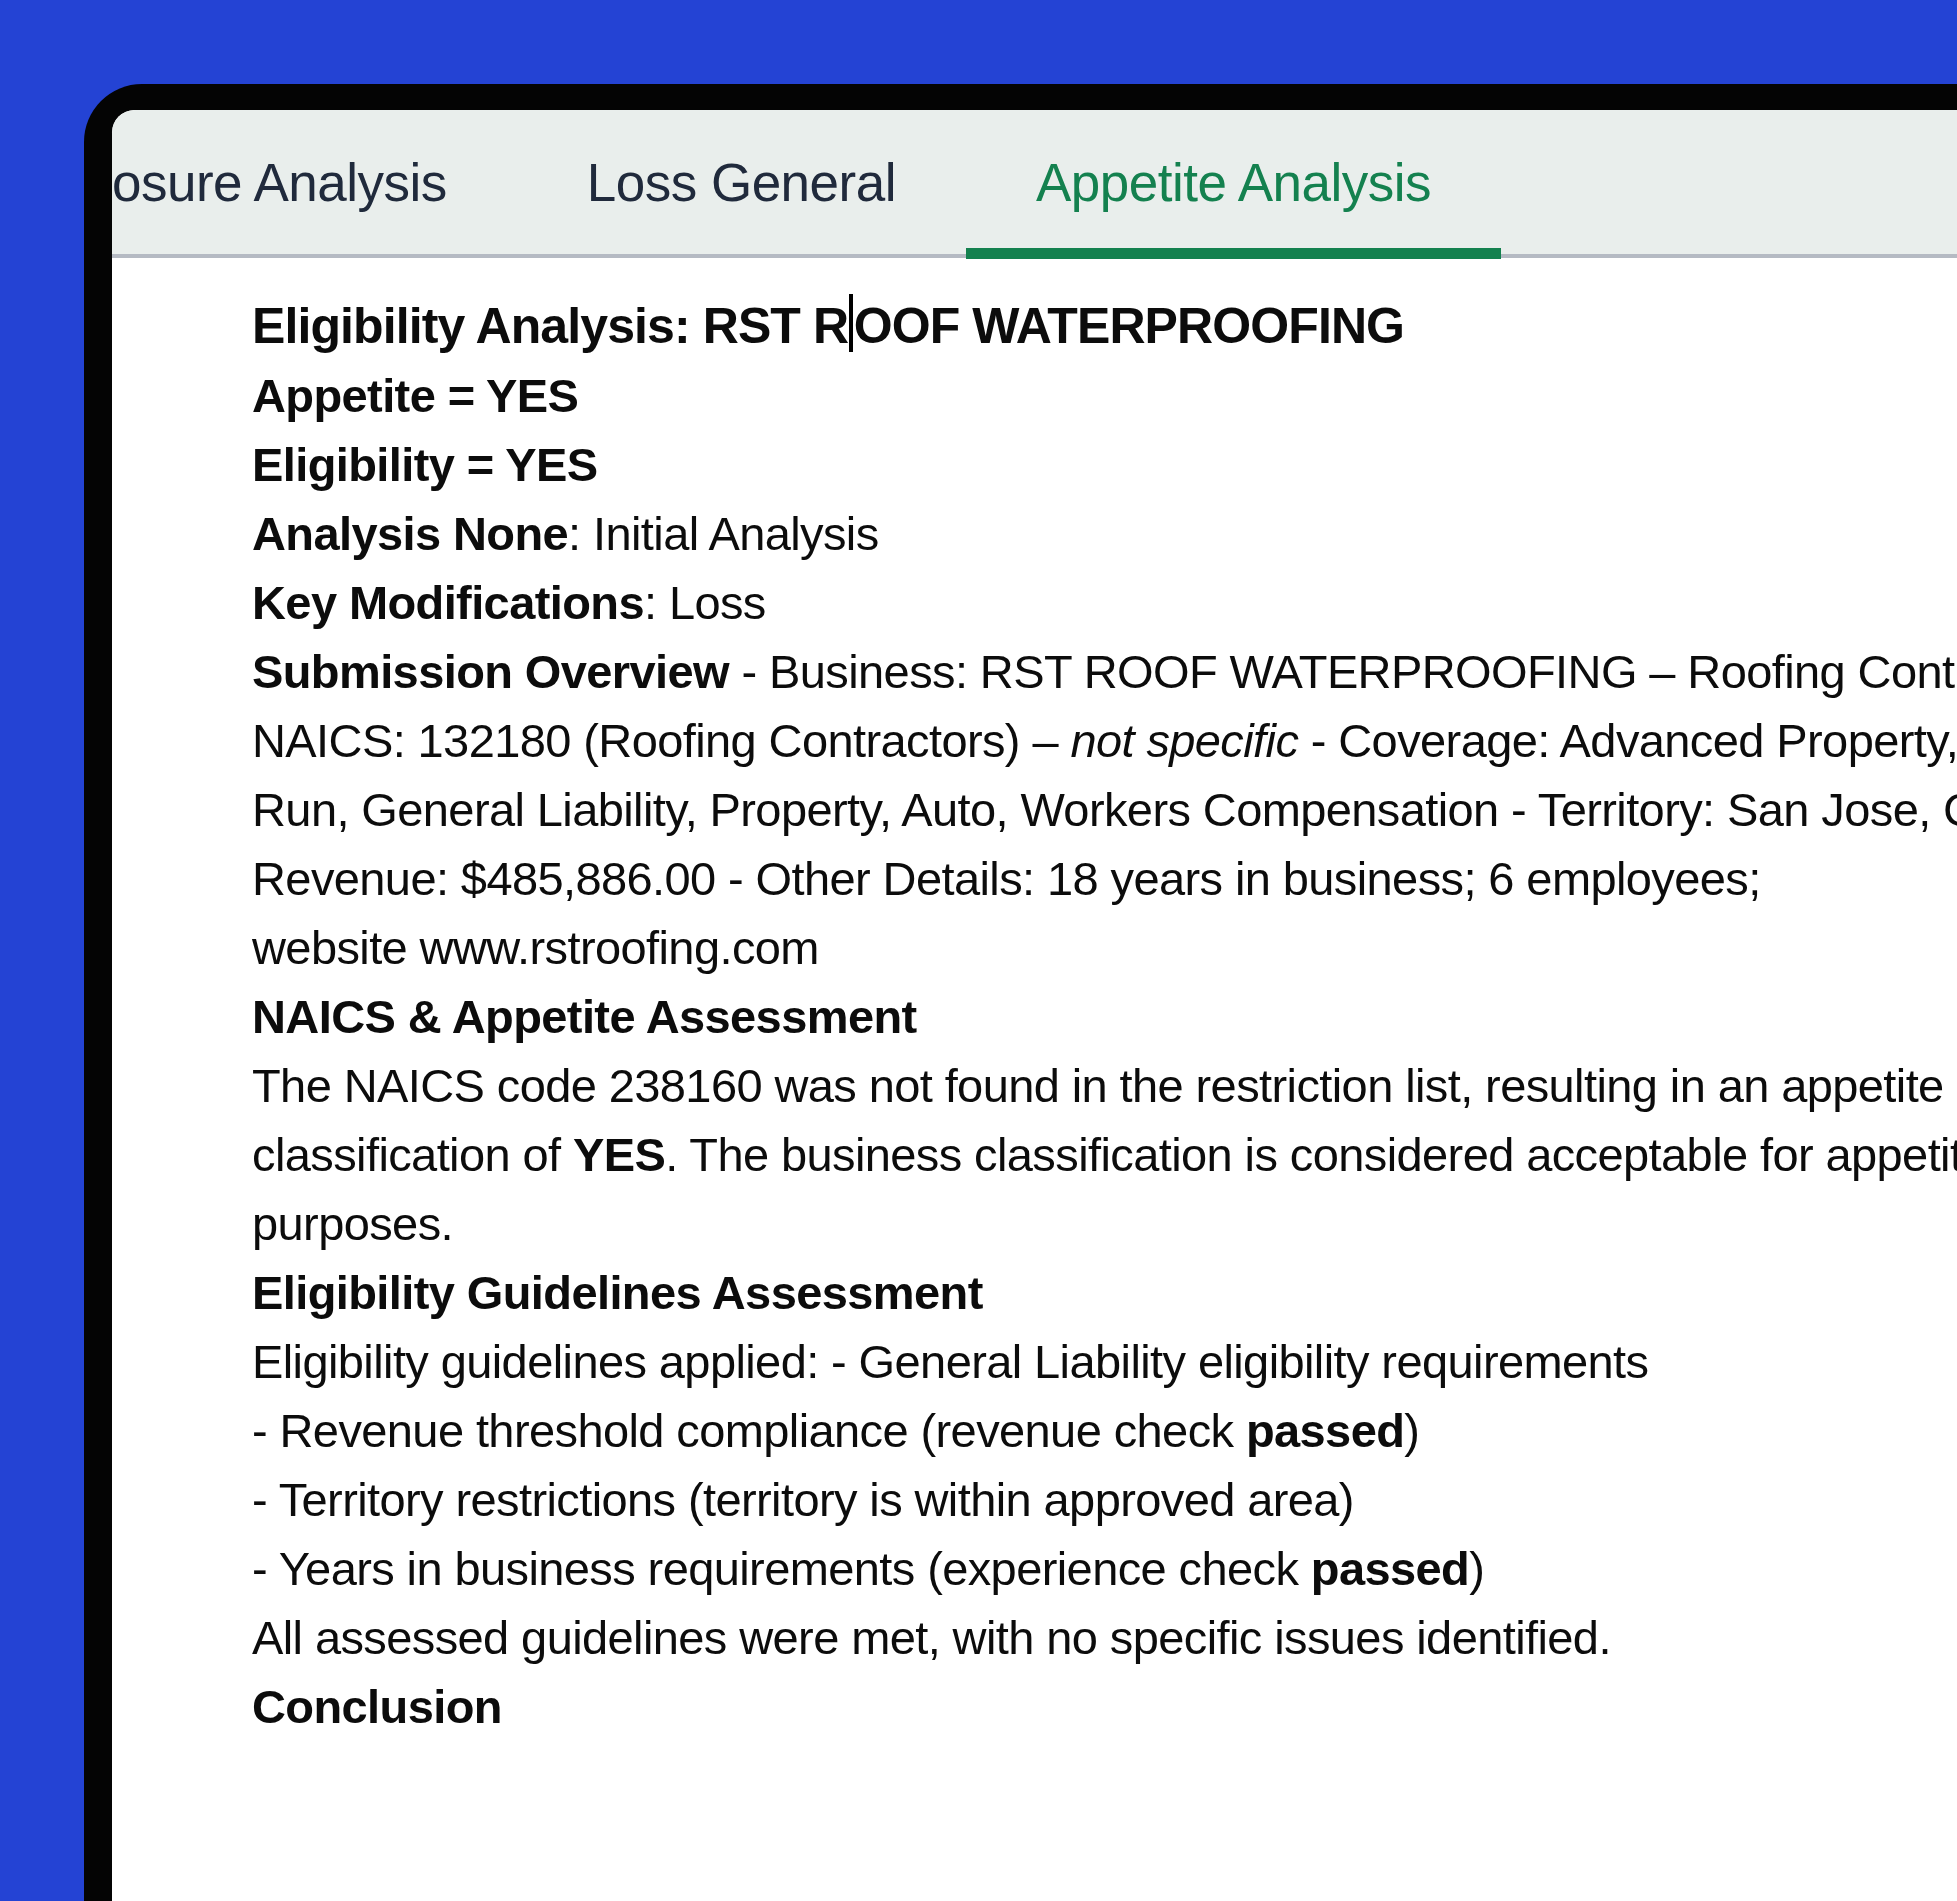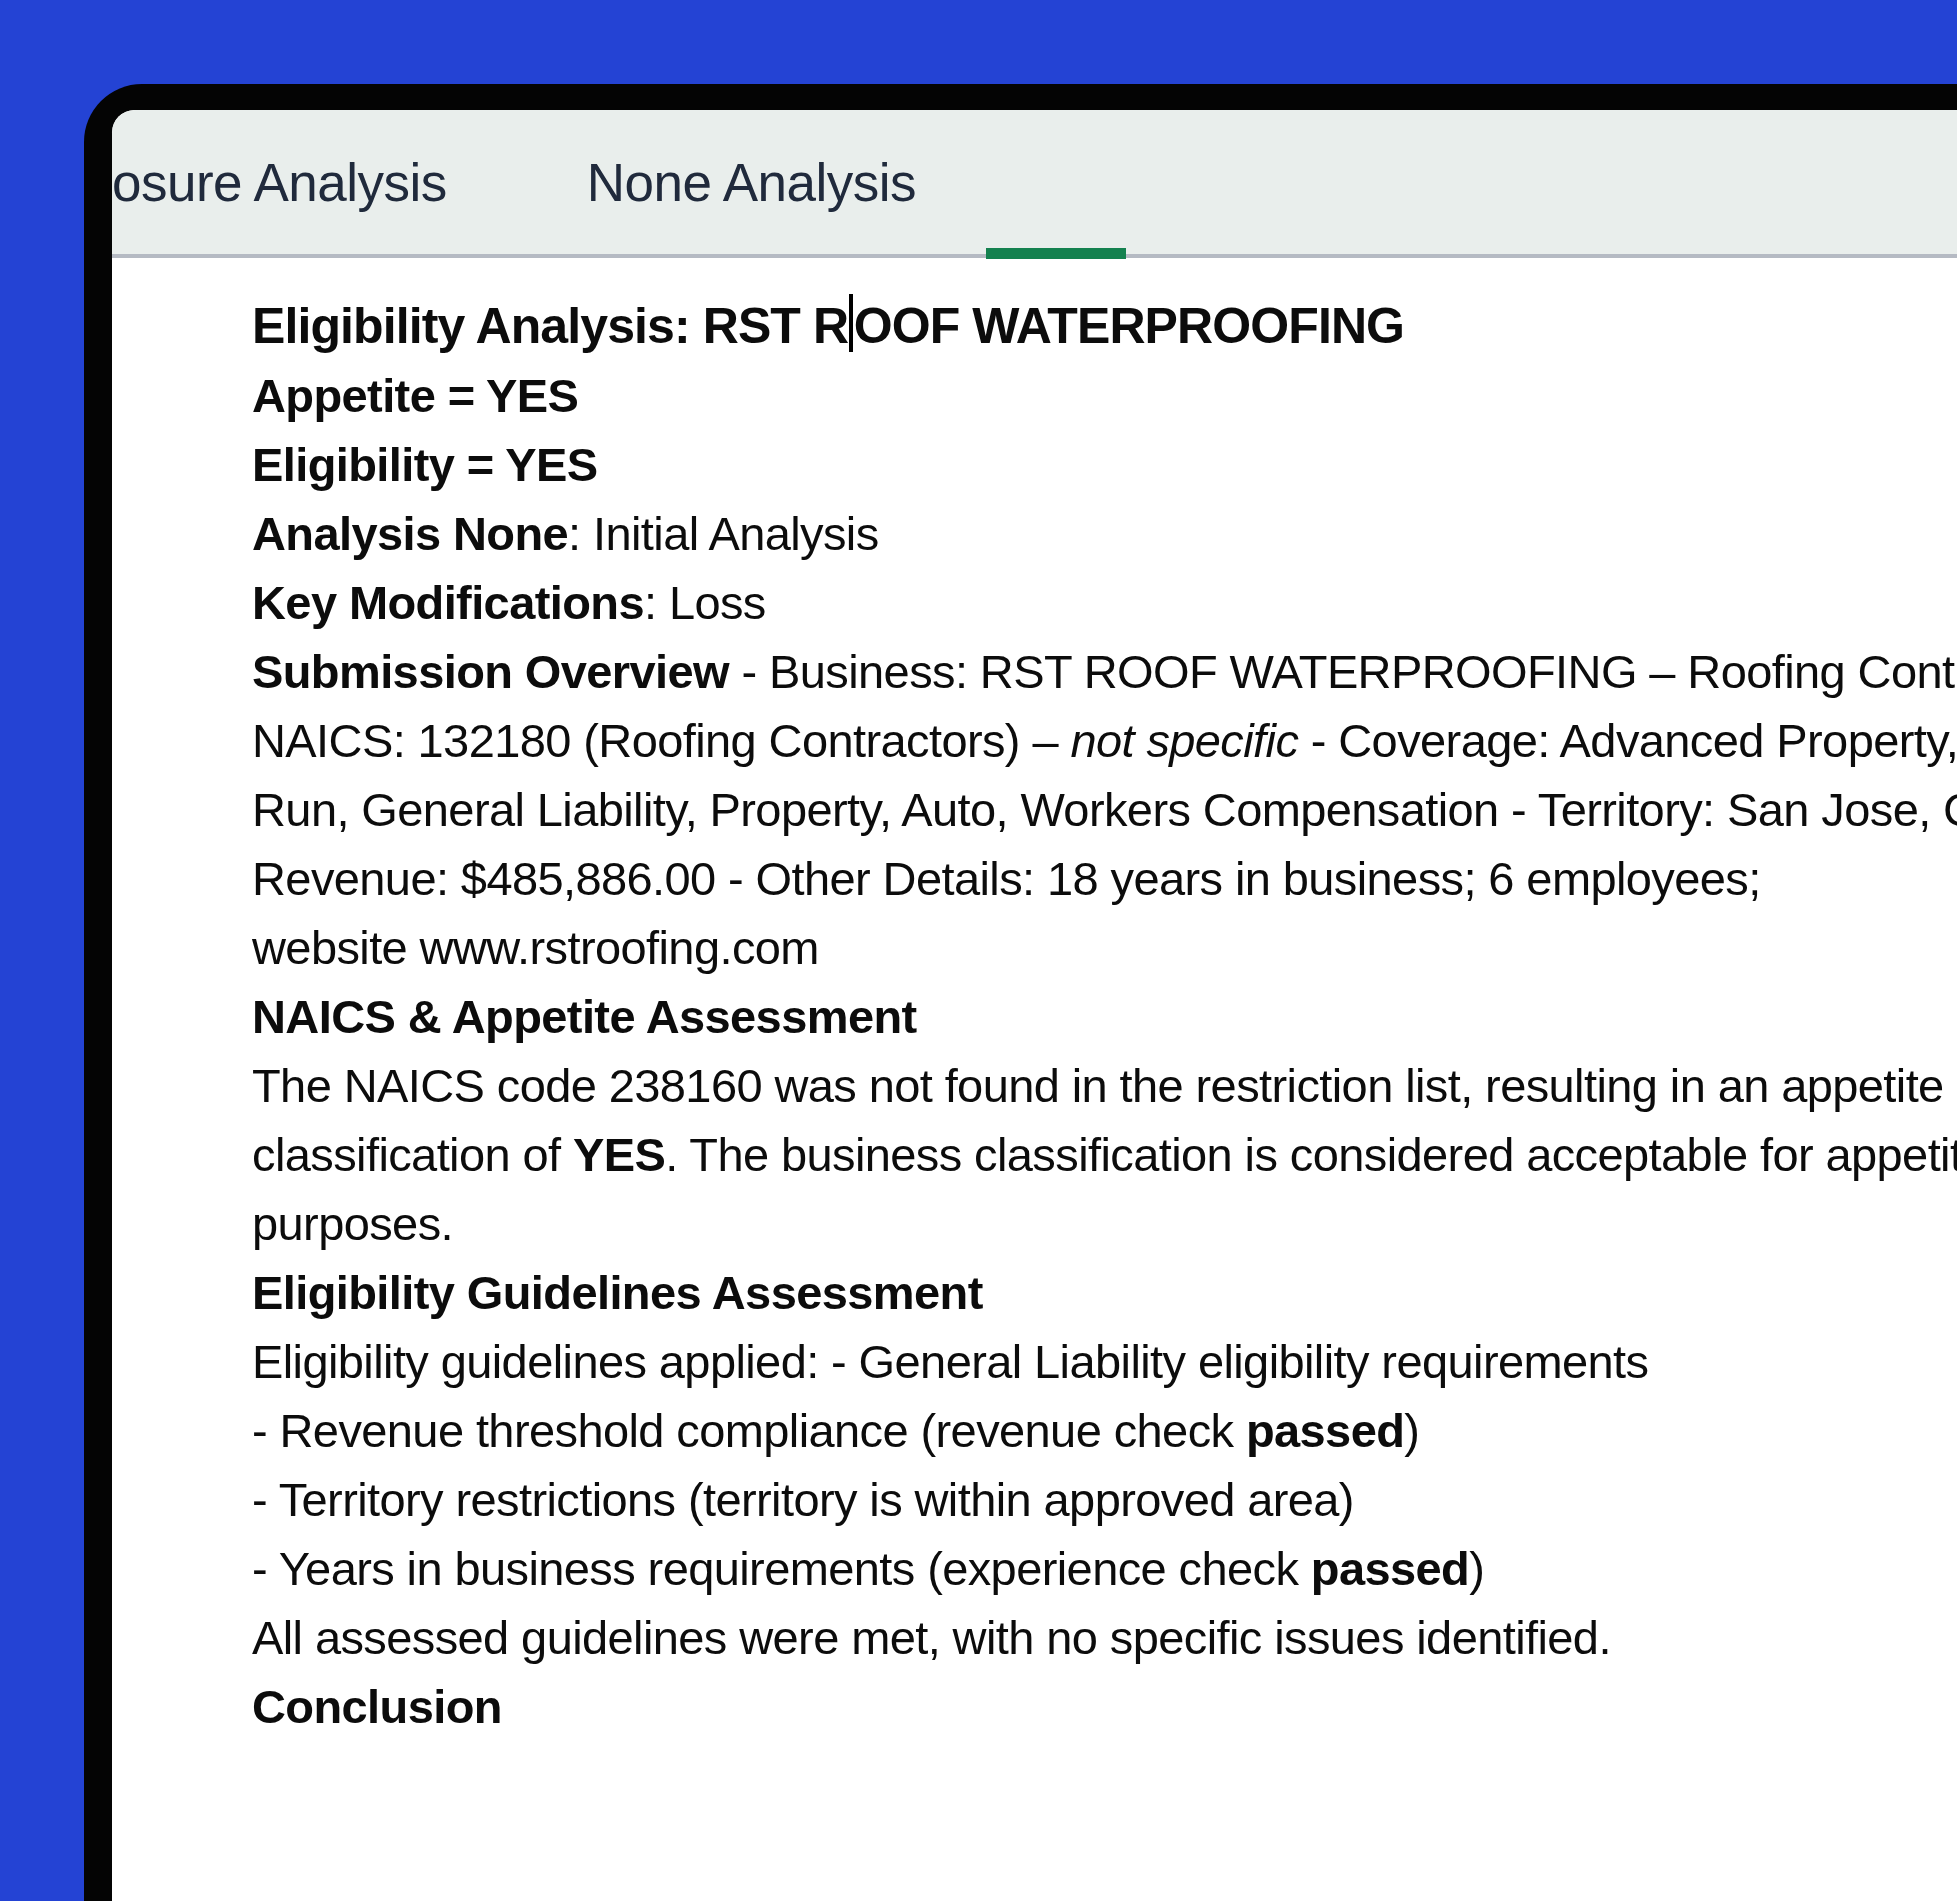--- a/index.html
+++ b/index.html
@@ -63,24 +63,25 @@
 <div class="frame">
   <div class="surface">
 
     <div class="tabbar">
       <div class="tabs">
         <div class="tab">
           <span>osure Analysis</span>
 
         </div>
         <div class="tab">
-          <span>None Analysis</span>
+          <span>Loss General</span>
 
         </div>
         <div class="tab active">
+          <span>Appetite Analysis</span>
           <span class="underline"></span>
         </div>
       </div>
     </div>
 
     <div class="doc">
 
       <p class="block title line"><span>Eligibility Analysis: RST R</span><span class="caret"></span><span>OOF WATERPROOFING</span></p>
 
       <p class="block bold line mt38">Appetite = YES</p>

